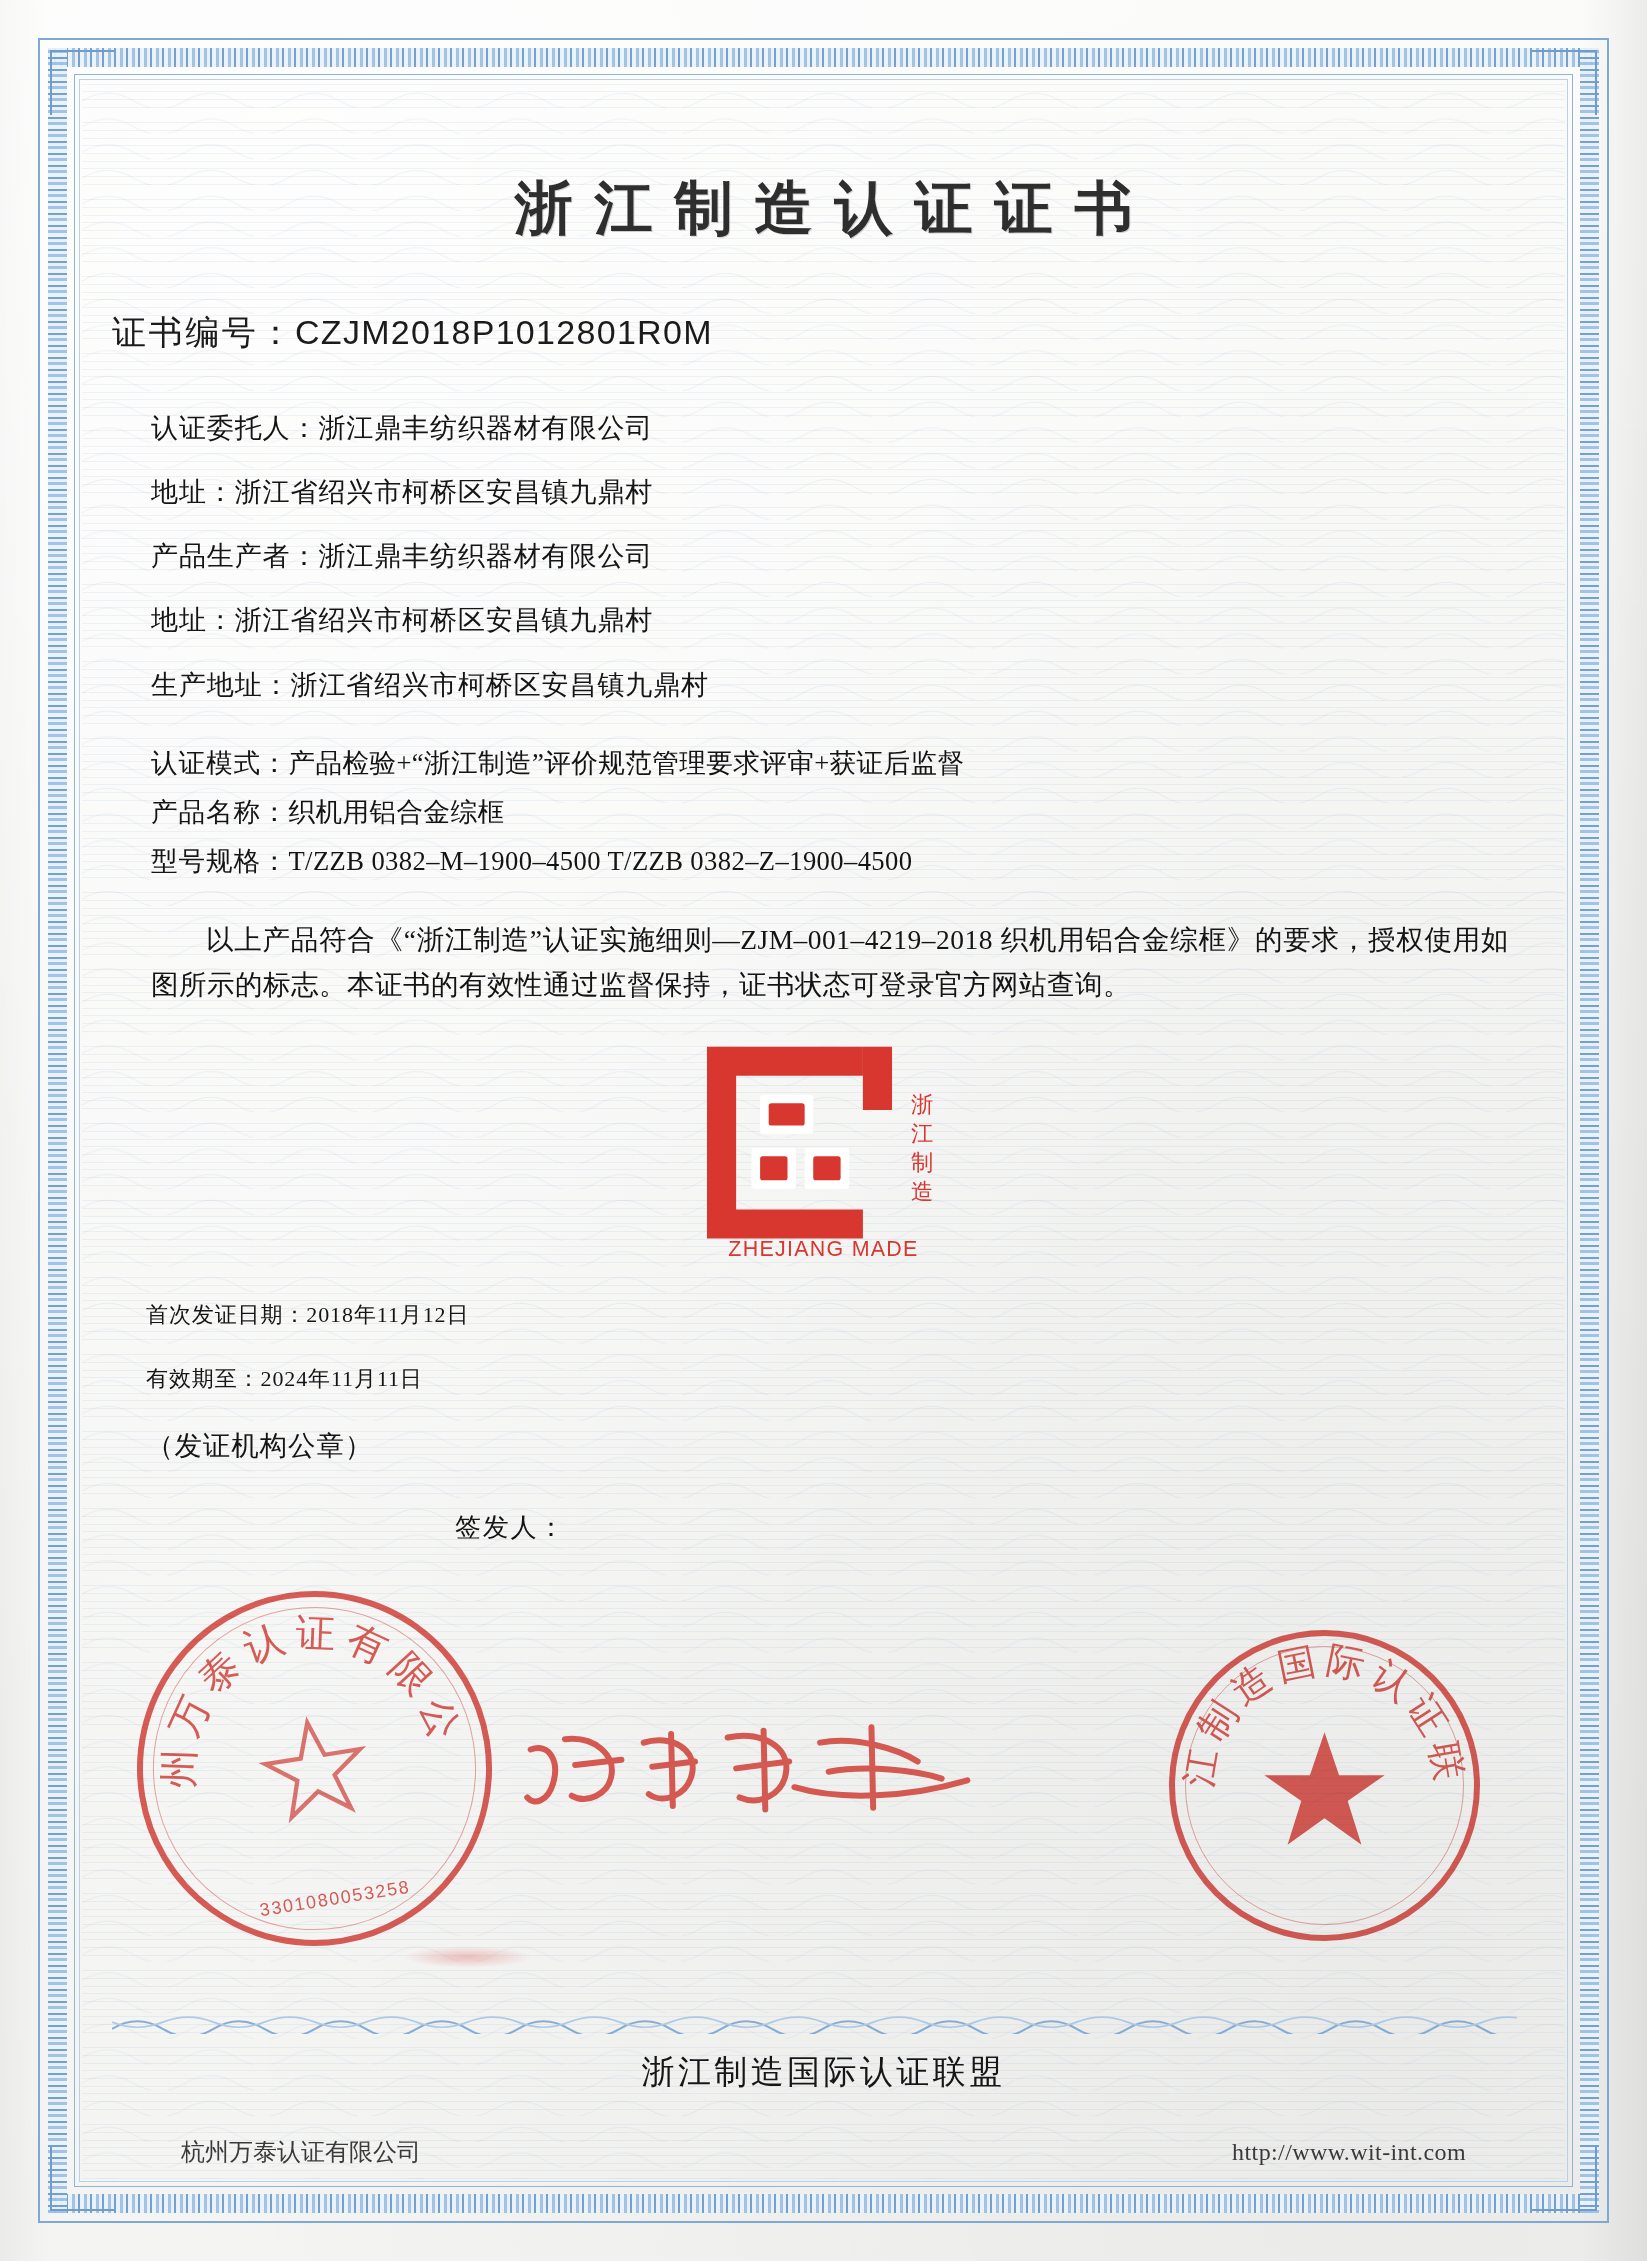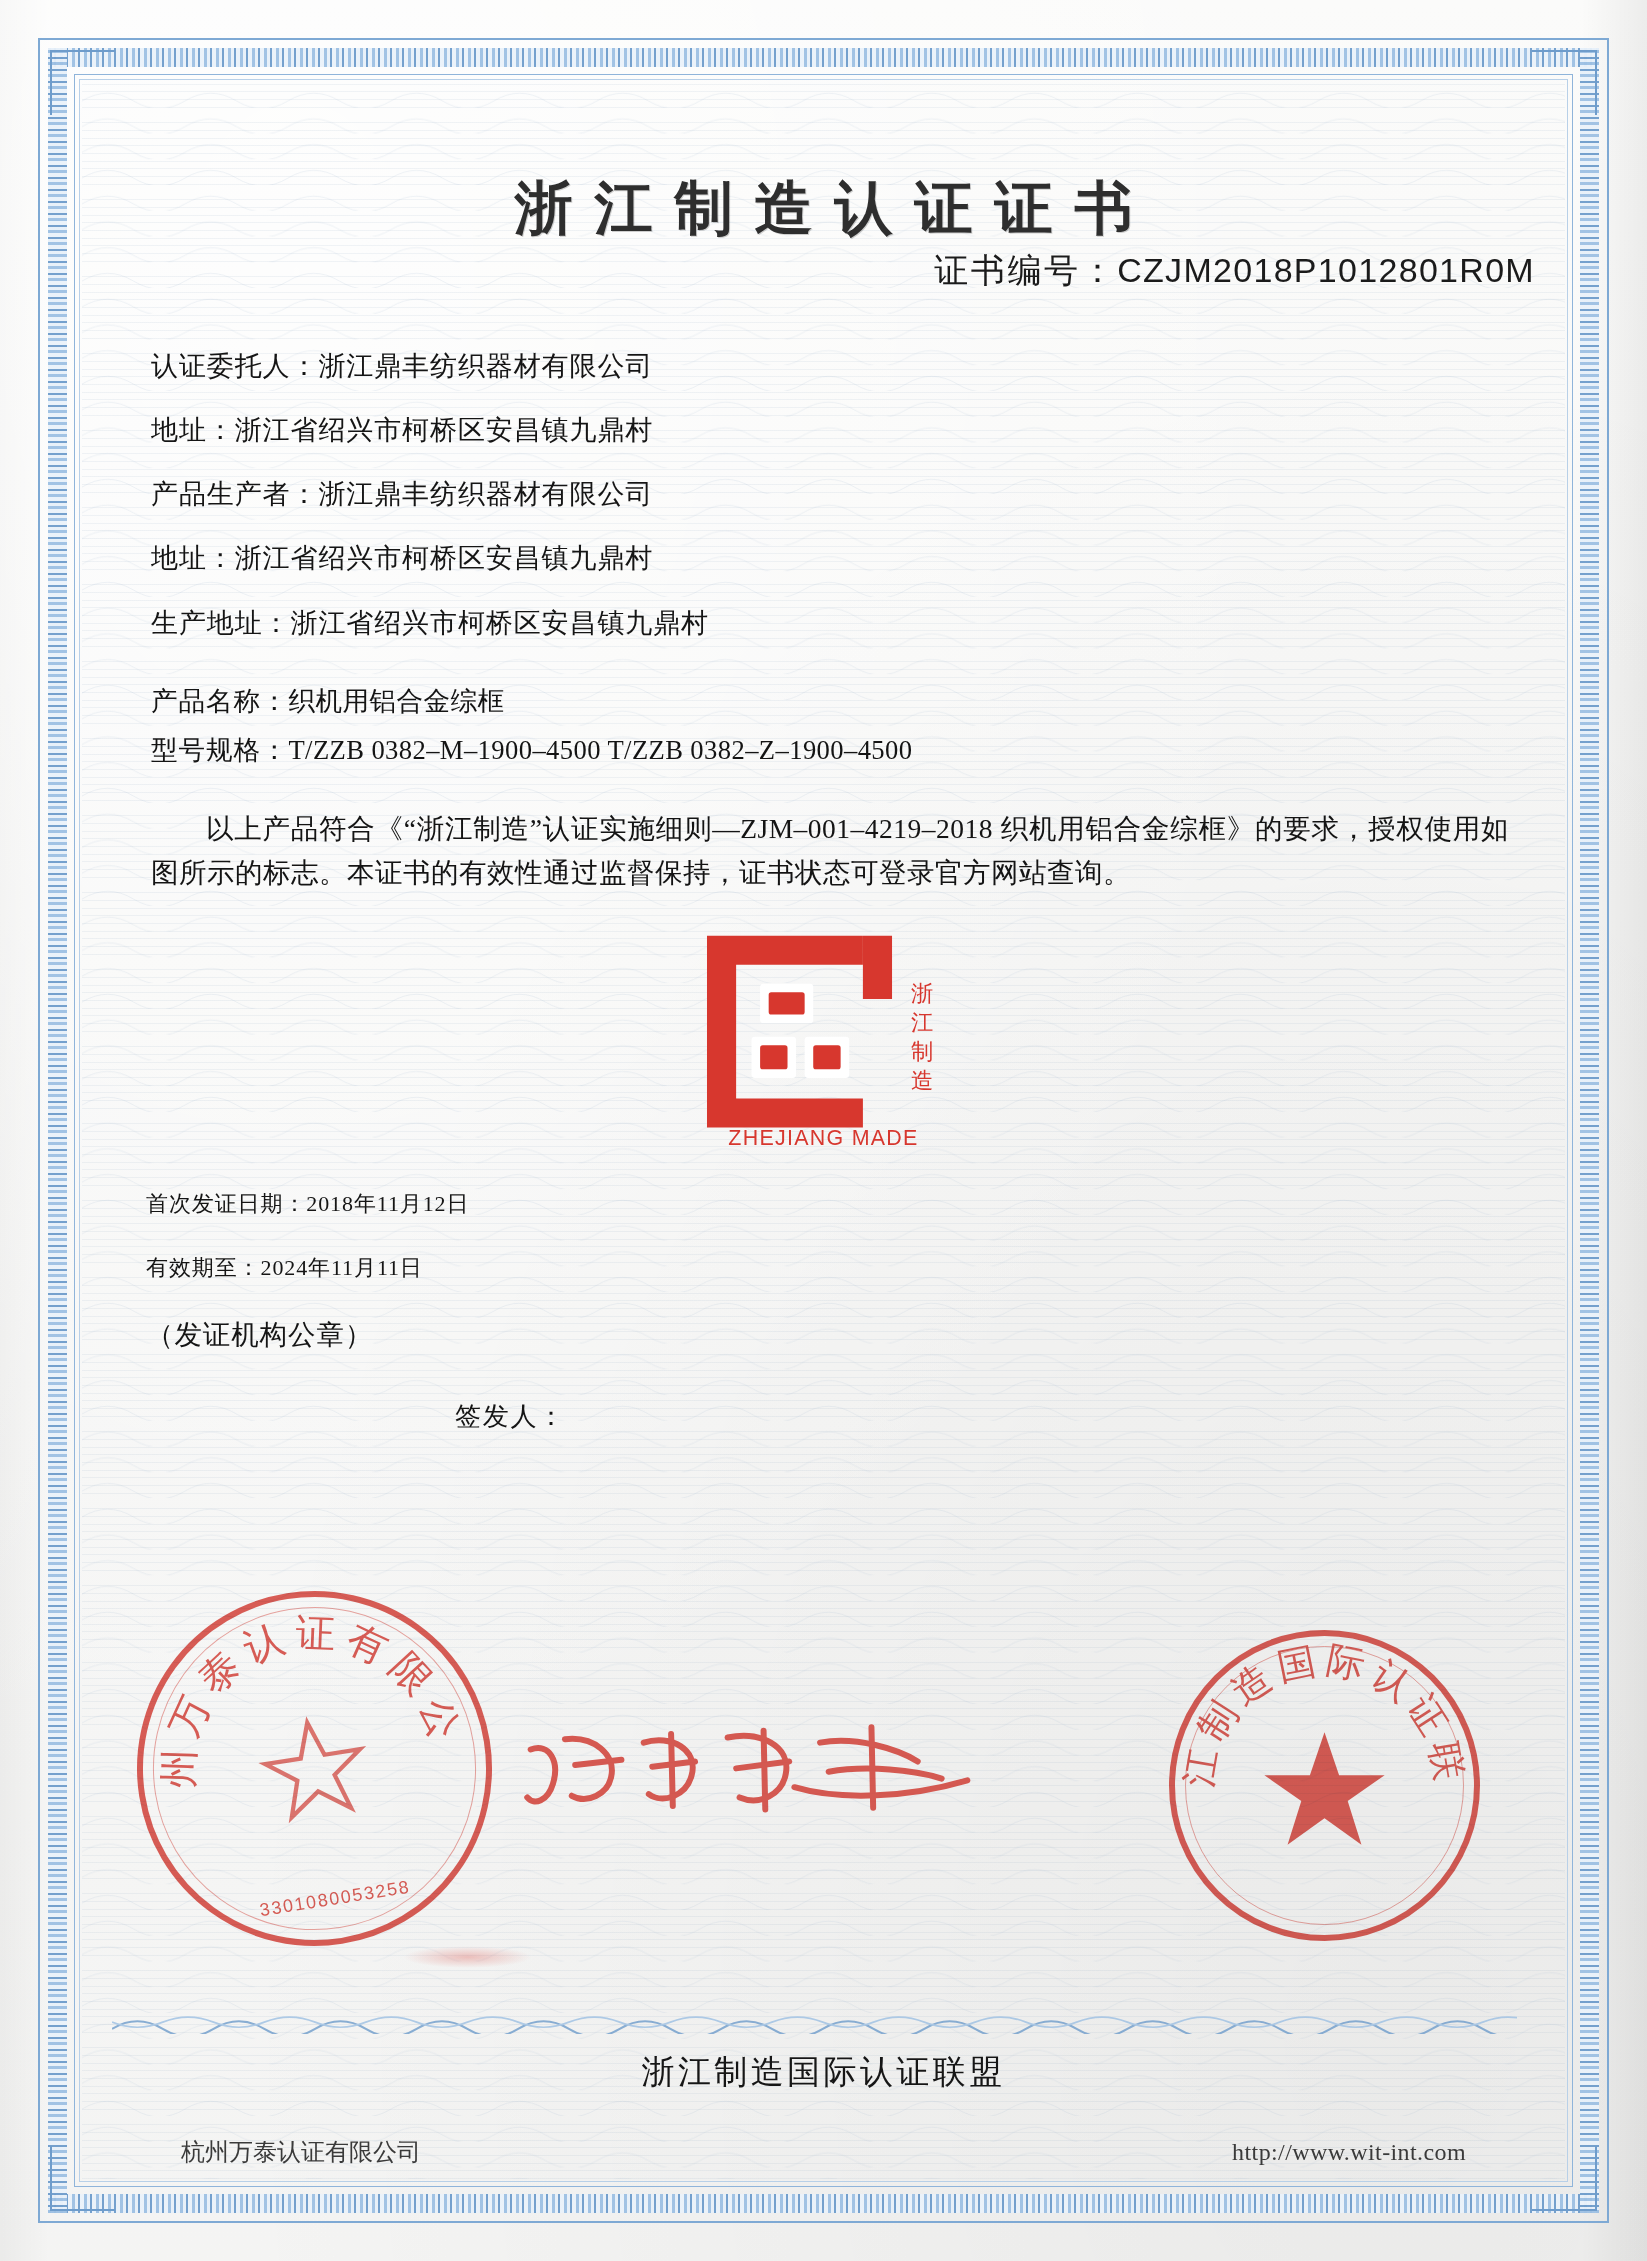--- a/index.html
+++ b/index.html
@@ -120,23 +120,24 @@
     font-size: 58px;
     font-weight: bold;
     letter-spacing: 22px;
     text-indent: 22px;
     color: #2e2e2e;
     margin-top: 58px;
     text-shadow: 0.9px 0.9px 0 rgba(0,0,0,0.18);
   }
 
   #cert-no {
-    text-align: right;
+    text-align: left;
     font-size: 34px;
     color: #1b1b1b;
+    margin-top: 62px;
     letter-spacing: 0.9px;
   }
   #cert-no .label { letter-spacing: 2.6px; }
   #cert-no .value {
     font-family: "Liberation Sans", sans-serif;
     letter-spacing: 1.3px;
   }
 
   .field-block {
     margin-top: 53px;
@@ -361,20 +362,23 @@
       </div>
       <div class="field-row">
         <span class="fl">地址：</span><span>浙江省绍兴市柯桥区安昌镇九鼎村</span>
       </div>
       <div class="field-row">
         <span class="fl">生产地址：</span><span>浙江省绍兴市柯桥区安昌镇九鼎村</span>
       </div>
     </div>
 
     <div class="spec-block">
+      <div class="spec-row">
+        <span class="sl">认证模式：</span><span>产品检验+“浙江制造”评价规范管理要求评审+获证后监督</span>
+      </div>
       <div class="spec-row">
         <span class="sl">产品名称：</span><span>织机用铝合金综框</span>
       </div>
       <div class="spec-row">
         <span class="sl">型号规格：</span><span class="mono-ish">T/ZZB 0382–M–1900–4500  T/ZZB 0382–Z–1900–4500</span>
       </div>
     </div>
 
     <div id="statement">以上产品符合《“浙江制造”认证实施细则—ZJM–001–4219–2018 织机用铝合金综框》的要求，授权使用如图所示的标志。本证书的有效性通过监督保持，证书状态可登录官方网站查询。</div>
 

